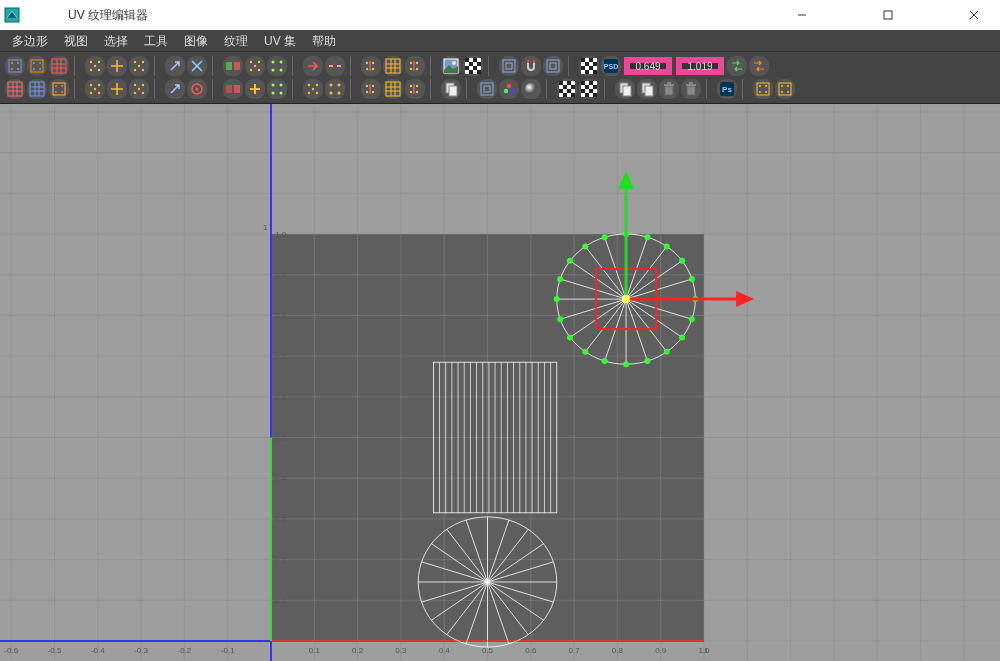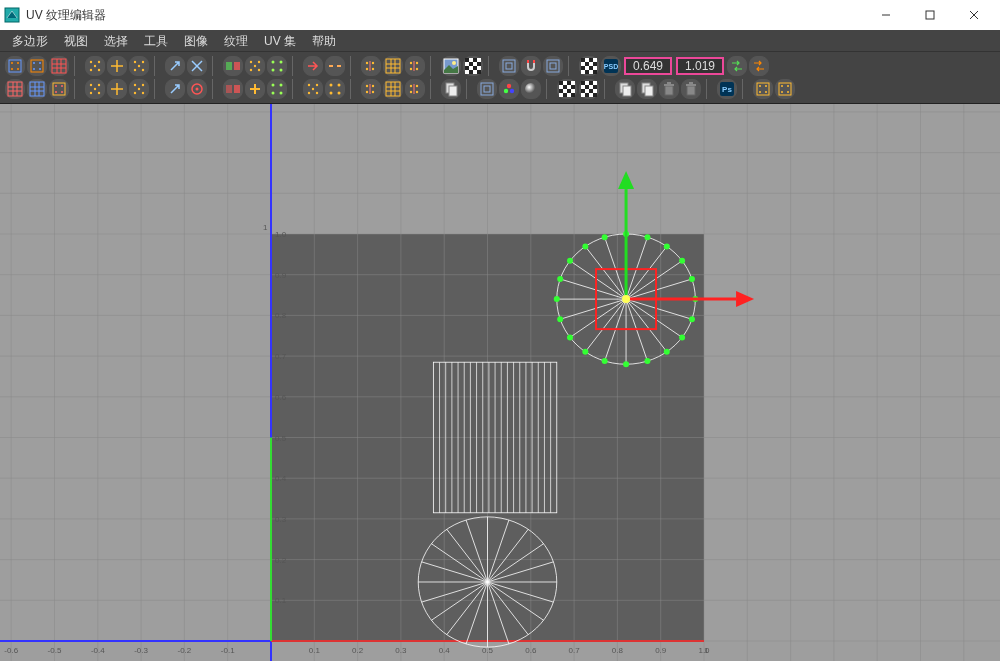--- a/index.html
+++ b/index.html
@@ -1,28 +1,28 @@
 <!DOCTYPE html>
 <html><head>
 <meta charset="utf-8">
 <style>
 * { margin: 0; padding: 0; box-sizing: border-box; font-family: "Microsoft YaHei", sans-serif; }
 html, body { width: 1000px; height: 661px; overflow: hidden; background: #9e9e9e; }
 .window { width: 1000px; height: 661px; display: flex; flex-direction: column; }
-.titlebar { height: 30px; background: #fff; display: flex; align-items: center; padding: 0 4px; font-size: 12px; color: #333; }
+.titlebar { height: 30px; background: #fff; display: flex; align-items: center; padding: 0 4px; font-size: 12px; color: #333; gap: 42px; }
 .titlebar .logo { width: 16px; height: 16px; margin-right: 6px; display:flex; align-items:center; justify-content:center;}
 .titlebar .spacer { flex: 1; }
 .titlebar .winbtn { width: 44px; height: 30px; display: flex; align-items: center; justify-content: center; cursor: pointer; }
 .menubar { height: 22px; background: #444; display: flex; align-items: center; padding: 8px 4px; color: #ddd; font-size: 12px; border-bottom:1px solid #333;}
 .menubar .mitem { padding: 0 8px; cursor: pointer; height: 22px; line-height: 22px; }
 .toolbars { background: #444; border-bottom: 1px solid #222; padding: 2px 4px; }
 .tbrow { display: flex; align-items: center; height: 22px; margin: 1px 0; }
 .tbbtn { width: 20px; height: 20px; margin: 0 1px; border: 1px solid #555; border-radius: 8px; background: #555; display: flex; align-items: center; justify-content: center; cursor: pointer; position: relative; }
 .sep { width: 6px; height: 20px; border-left: 1px solid #666; margin: 0 4px; }
-.cfield { width: 48px; height: 18px; background: #333; color: #ddd; font-size: 12px; display: flex; align-items: center; justify-content: center; margin: 0 2px; border: 2px solid #ec4899; }
+.cfield { width: 48px; height: 18px; background: #333; color: #ddd; font-size: 10px; display: flex; align-items: center; justify-content: center; margin: 0 2px; border: 6px solid #ec4899; }
 .viewport { flex: 1; position: relative; overflow: hidden; }
 .viewport svg { position: absolute; left: 0; top: 0; }
 .tbbtn svg { display:block;}
 .titlebar svg{display:block;}
 </style>
 </head>
 <body>
 
 <div class="window">
   <div class="titlebar">

